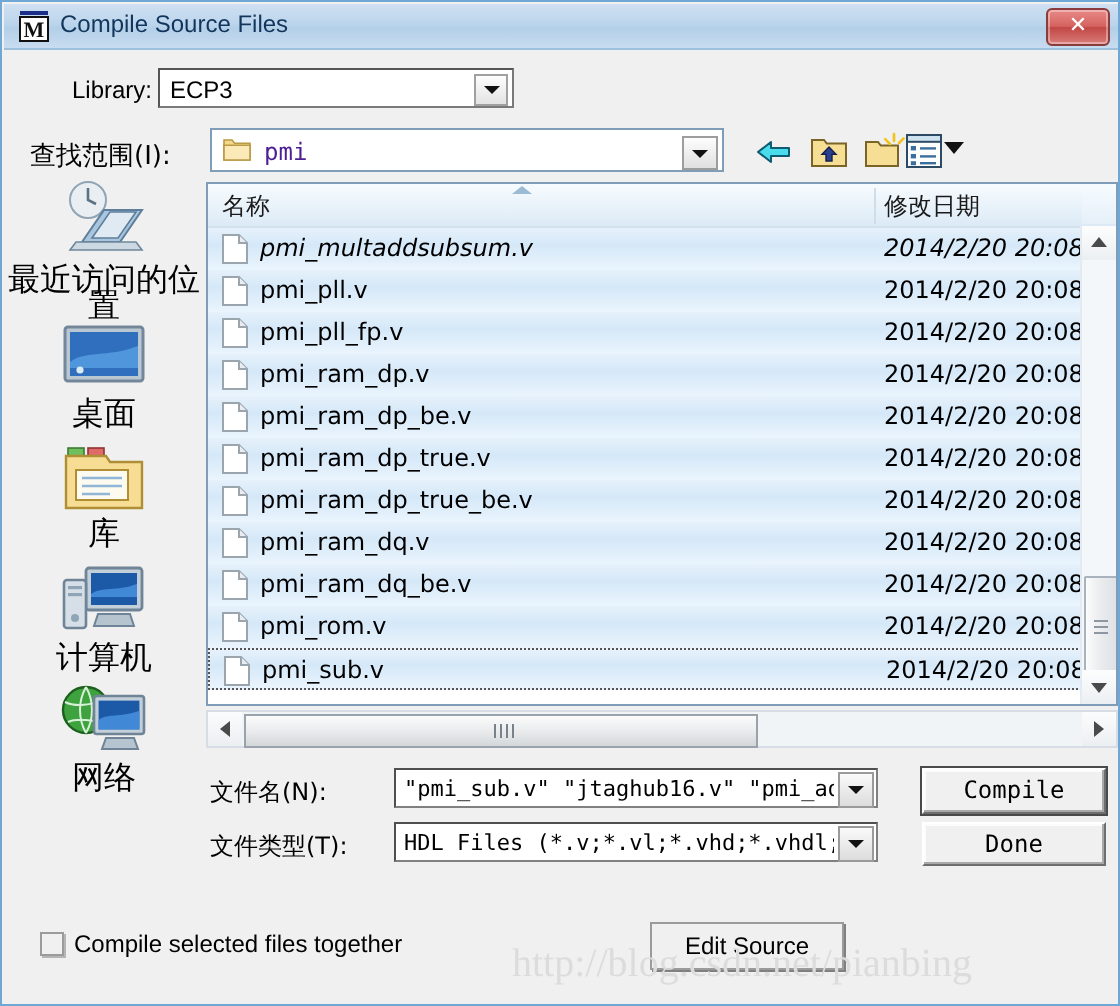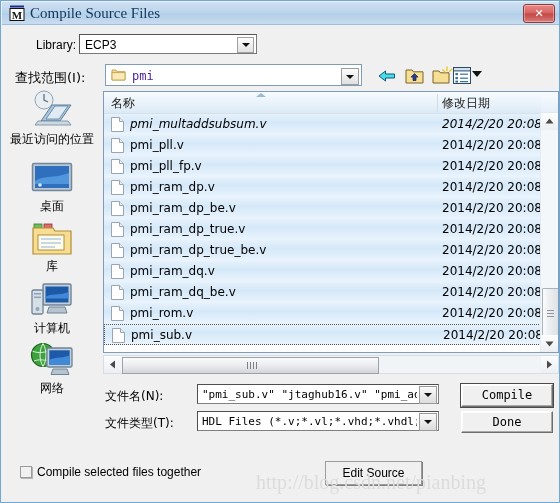--- a/index.html
+++ b/index.html
@@ -20,22 +20,22 @@
   #titlebar{
     position:absolute;left:1px;top:1px;width:558px;height:22px;
     background:linear-gradient(to bottom,#cfe0f1 0%,#bcd5ec 45%,#b3cfe8 55%,#c8dcf0 100%);
     border-bottom:1px solid #9dc0dd;
   }
   #title-icon{
     position:absolute;left:7px;top:3px;width:16px;height:16px;
   }
   #title-text{
     position:absolute;left:28px;top:3px;
-    font-size:15px;color:#12355c;
-    font-family:Liberation Serif, serif;
+    font-size:12px;color:#12355c;
+    font-family:Liberation Sans, sans-serif;
     white-space:nowrap;
   }
   #close-btn{
     position:absolute;right:5px;top:2px;width:30px;height:17px;
     border:1px solid #8a3b3b;border-radius:3px;
     background:linear-gradient(to bottom,#e98a88 0%,#d4625f 48%,#c24744 52%,#d97d7a 100%);
     box-shadow:inset 0 0 0 1px rgba(255,255,255,.35);
     color:#fff;font-size:11px;font-weight:bold;
     text-align:center;line-height:16px;
     cursor:pointer;
@@ -100,21 +100,21 @@
   }
   
   #places{
     position:absolute;left:2px;top:88px;width:98px;height:382px;
     background:#f0f0f0;
   }
   .place{
     position:absolute;left:0;width:98px;text-align:center;cursor:pointer;
   }
   .place-label{
-    display:block;font-size:12px;color:#000;line-height:13px;
+    display:block;font-size:16px;color:#000;line-height:13px;
     font-family:"DejaVu Sans",sans-serif;
     margin-top:1px;
   }
   .place-icon{display:inline-block;}
   
   #filelist{
     position:absolute;left:102px;top:90px;width:456px;height:262px;
     box-sizing:border-box;
     border:1px solid #7f9db9;background:#fff;overflow:hidden;
   }

